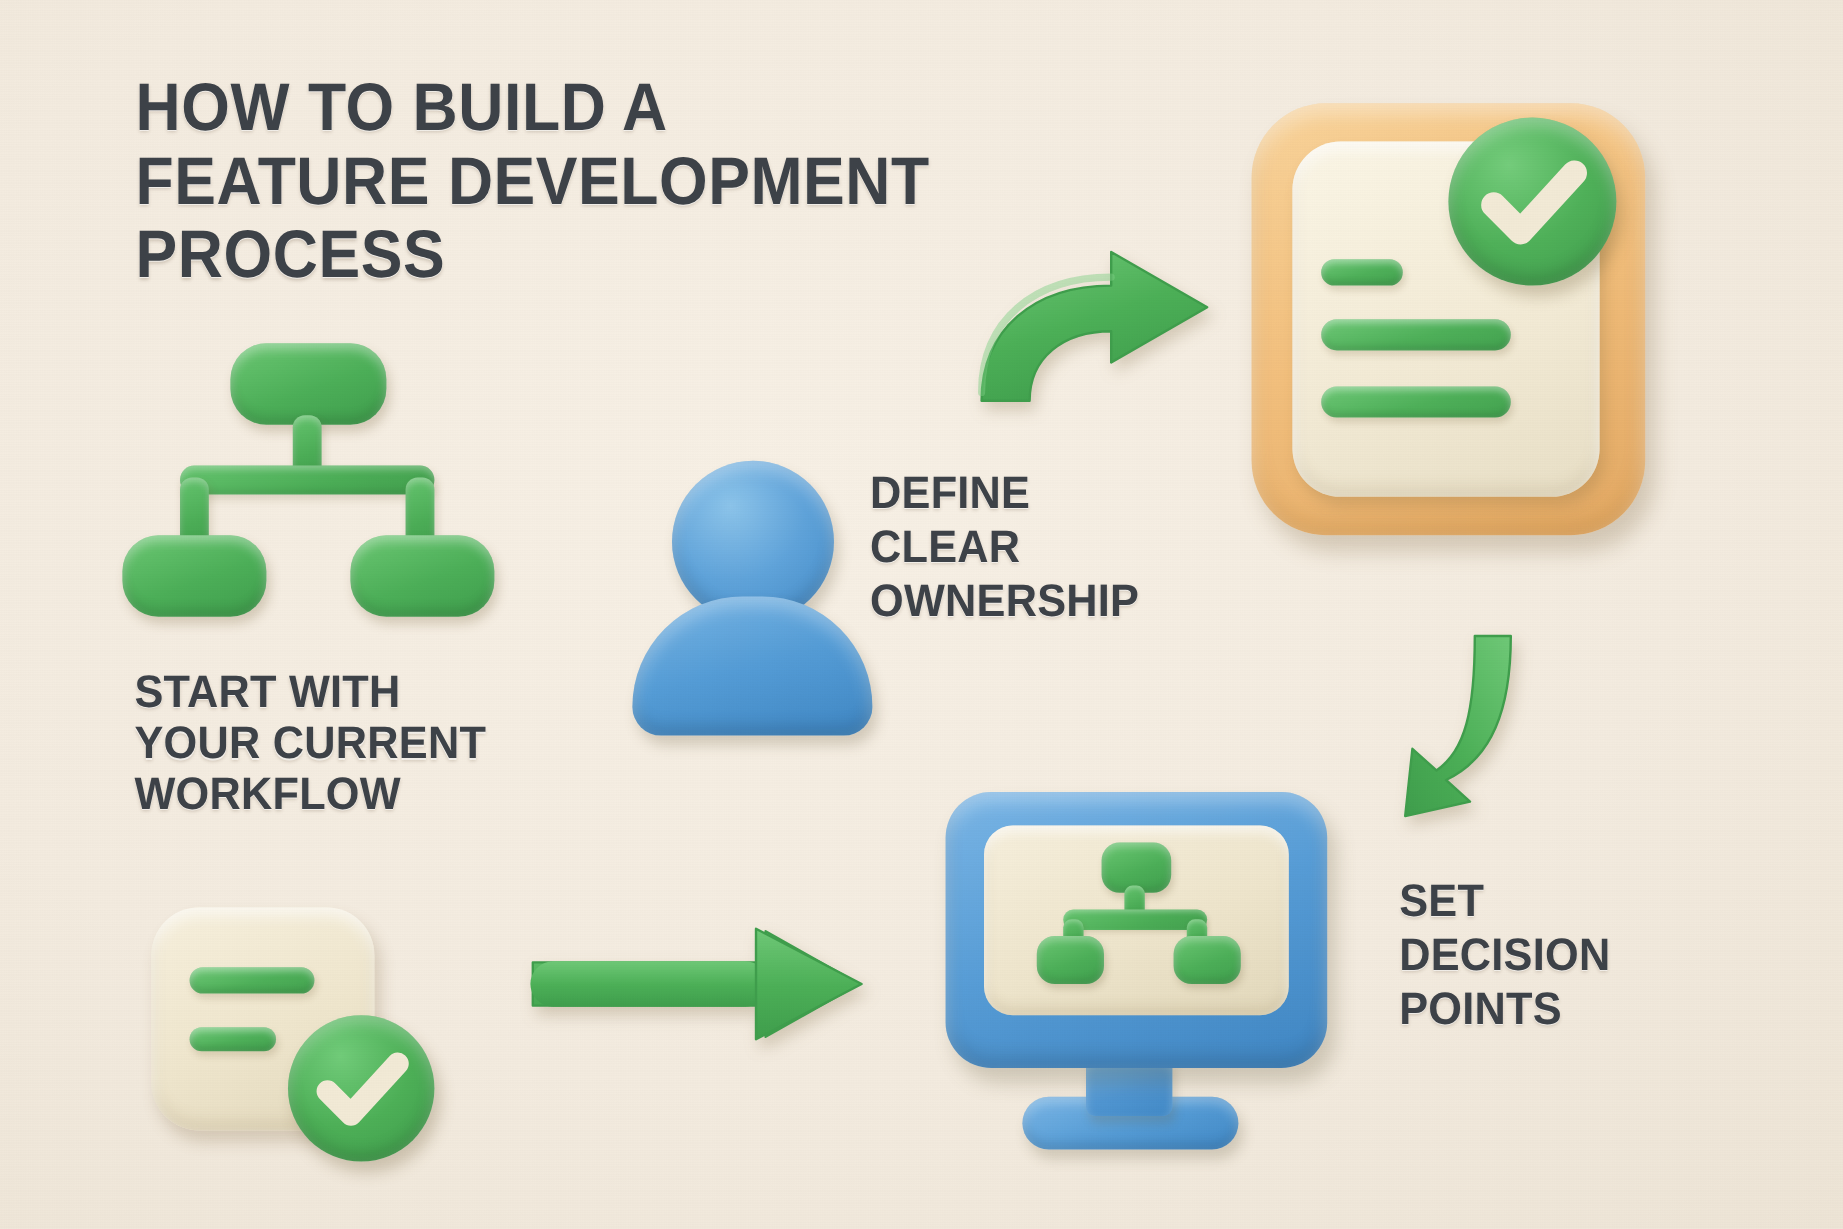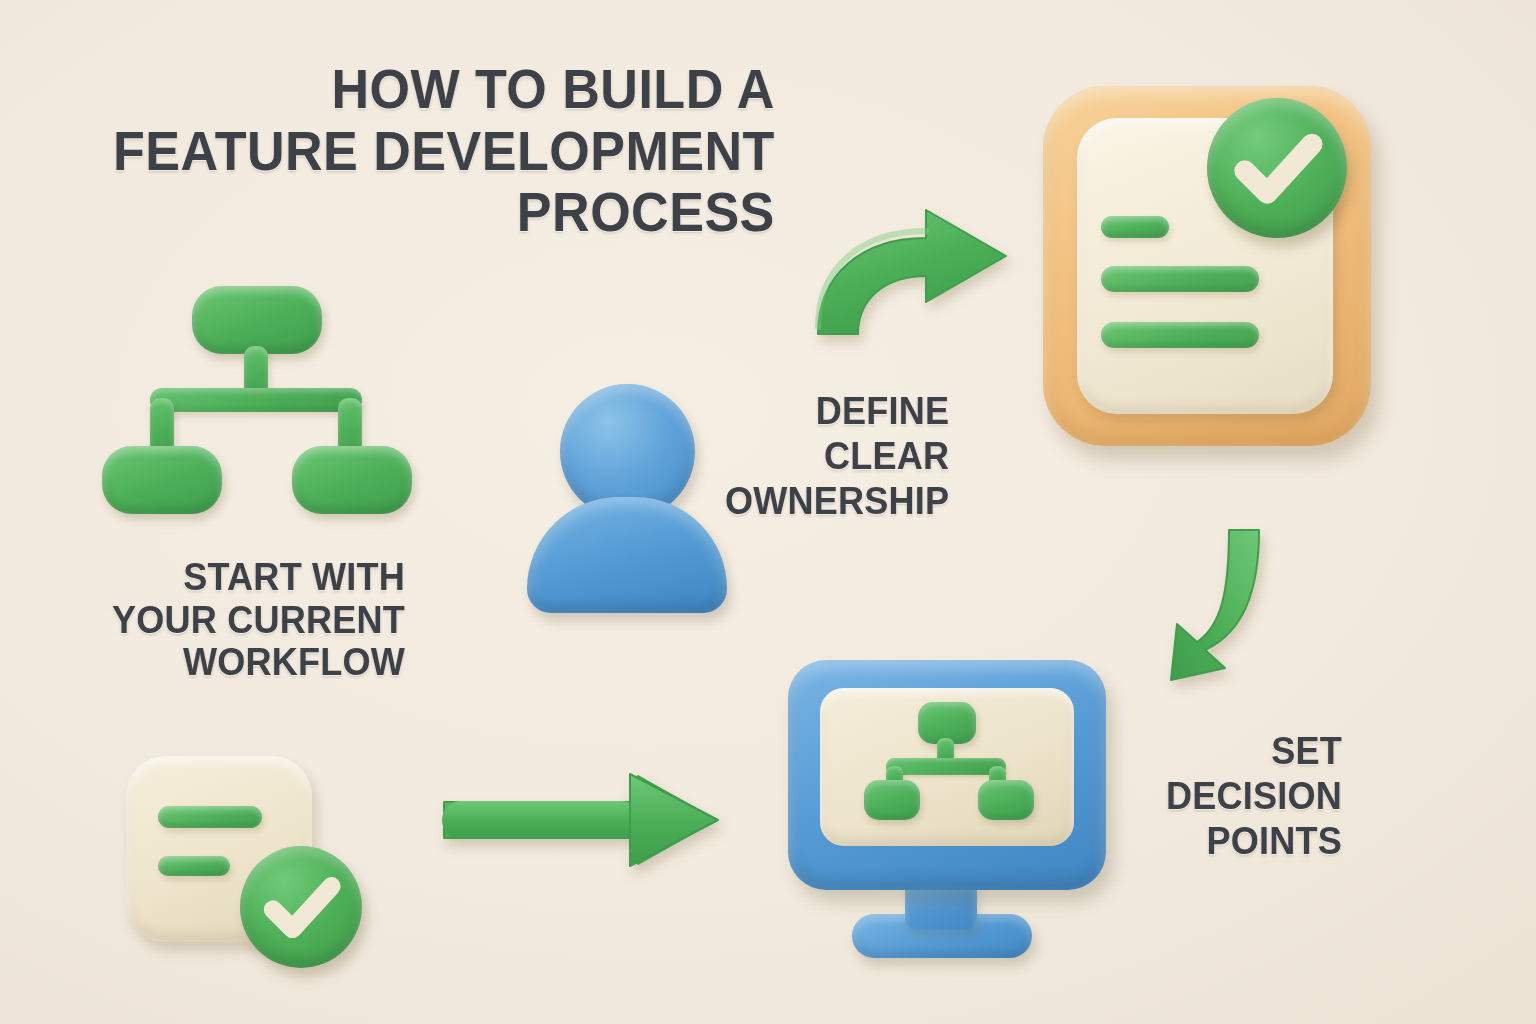--- a/index.html
+++ b/index.html
@@ -9,21 +9,20 @@
     background: #efe7da;
   }
   #canvas {
     position: relative;
     width: 1536px;
     height: 1024px;
     overflow: hidden;
     background:
       radial-gradient(ellipse 1400px 900px at 42% 40%, #f7f0e5 0%, #f3ebdf 55%, #ece3d4 100%);
     font-family: "Liberation Sans", "DejaVu Sans", sans-serif;
-    text-align: right;
   }
   
   #grain {
     position: absolute;
     inset: 0;
     pointer-events: none;
     opacity: .5;
     background-image:
       repeating-linear-gradient(0deg, rgba(255,255,255,.035) 0 1px, rgba(0,0,0,.012) 1px 2px),
       repeating-linear-gradient(90deg, rgba(255,255,255,.03) 0 1px, rgba(0,0,0,.01) 1px 2px);

